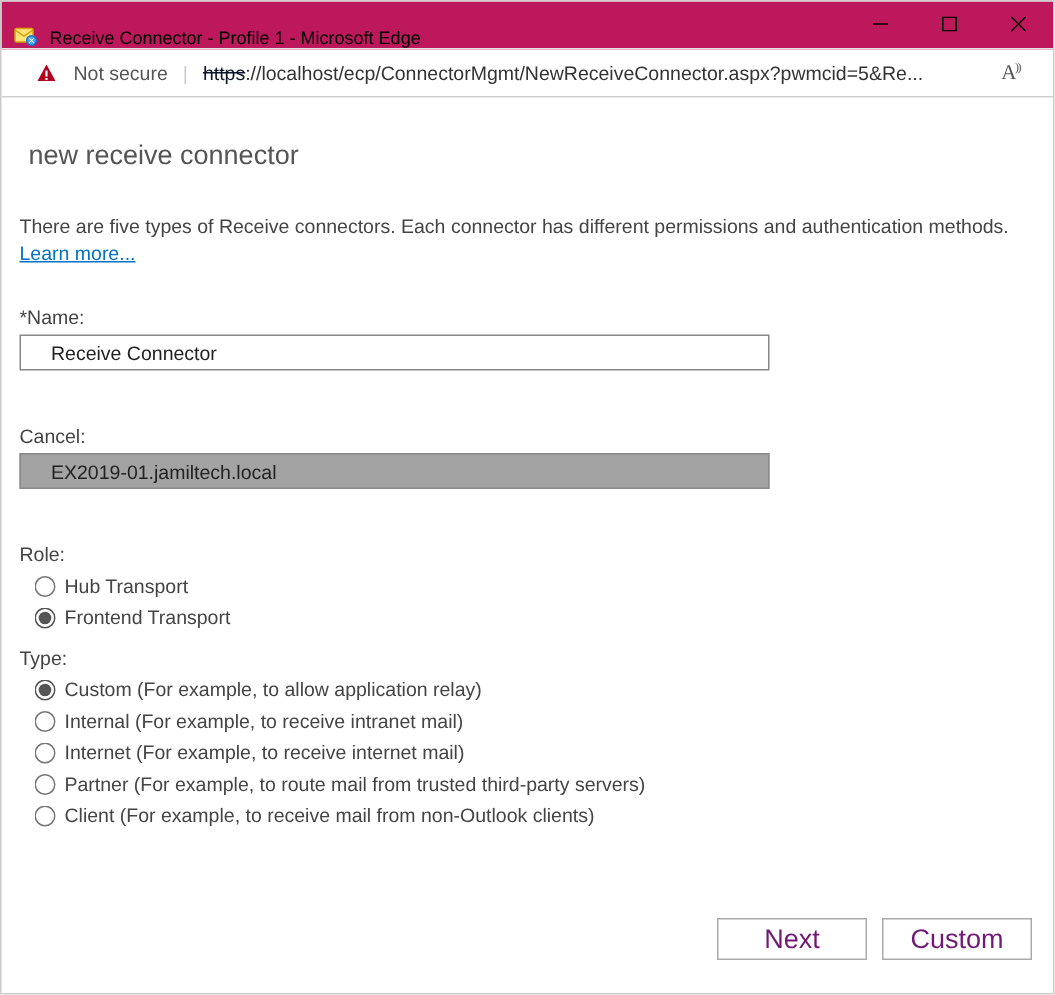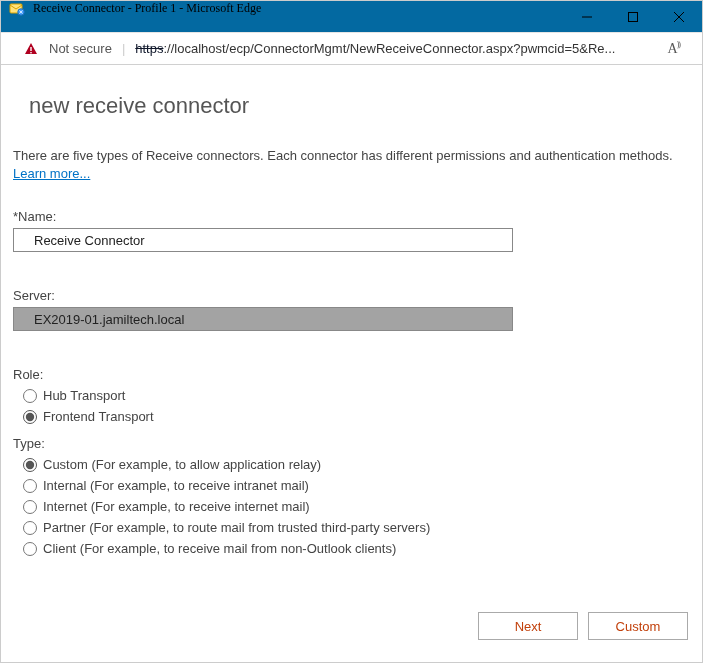--- a/index.html
+++ b/index.html
@@ -9,24 +9,23 @@
     color: #333;
     background: #fff;
     width: 703px;
     height: 663px;
     overflow: hidden;
     border: 1px solid #ccc;
   }
   .titlebar {
     height: 32px;
     display: flex;
-    align-items: flex-start;
-    background: #0369a1;
+    align-items: flex-end;
+    background: #be185d;
     border-bottom: 1px solid #e5e5e5;
-    font-family: Liberation Serif, serif;
   }
   .titlebar .app-icon {
     width: 16px; height: 16px;
     margin: 0 8px;
     position: relative;
   }
   .titlebar .app-icon svg { display:block; }
   .titlebar .title {
     flex: 1;
     font-size: 12px;
@@ -65,24 +64,24 @@
   }
   .page {
     padding: 28px 12px 12px 12px;
     color: #444;
     font-size: 13px;
     position: relative;
     height: 599px;
   }
   h1 {
     font-weight: 300;
-    font-size: 22px;
+    font-size: 18px;
     color: #555;
     margin-bottom: 28px;
-    margin-left: 16px;
+    margin-left: 6px;
   }
   .intro { color:#444; margin-bottom: 6px; }
   .intro2 { color:#444; line-height: 1.4; }
   .learn { color:#0072c6; }
   .field-block { margin-top: 26px; }
   .label { color:#444; margin-bottom: 4px; }
   input.text {
     width: 500px;
     height: 24px;
     border: 1px solid #888;
@@ -114,22 +113,22 @@
     right: 14px;
     bottom: 24px;
     display: flex;
     gap: 10px;
   }
   .btn {
     width: 100px;
     height: 28px;
     border: 1px solid #aaa;
     background: #fff;
-    font-size: 13px;
-    color: #c2410c;
+    font-size: 18px;
+    color: #701a75;
     display:flex; align-items:center; justify-content:center;
     font-family: inherit;
     cursor: pointer;
   }
 </style>
 </head>
 <body>
 
 <div class="titlebar">
   <span class="app-icon">
@@ -183,21 +182,21 @@
   <div class="intro2">
     <span>There are five types of Receive connectors. Each connector has different permissions and authentication methods. </span><a class="learn" href="#">Learn more...</a>
   </div>
 
   <div class="field-block">
     <div class="label">*Name:</div>
     <input class="text" type="text" value="Receive Connector" style="">
   </div>
 
   <div class="field-block" style="margin-top:36px">
-    <div class="label">Server:</div>
+    <div class="label">Cancel:</div>
     <input class="text readonly" type="text" readonly="" value="EX2019-01.jamiltech.local" style="">
   </div>
 
   <div class="section-label" style="margin-top:36px">Role:</div>
   <div class="radio-group">
     <label class="radio-row">
       <input type="radio" name="role" style="">
       <span>Hub Transport</span>
     </label>
     <label class="radio-row">

